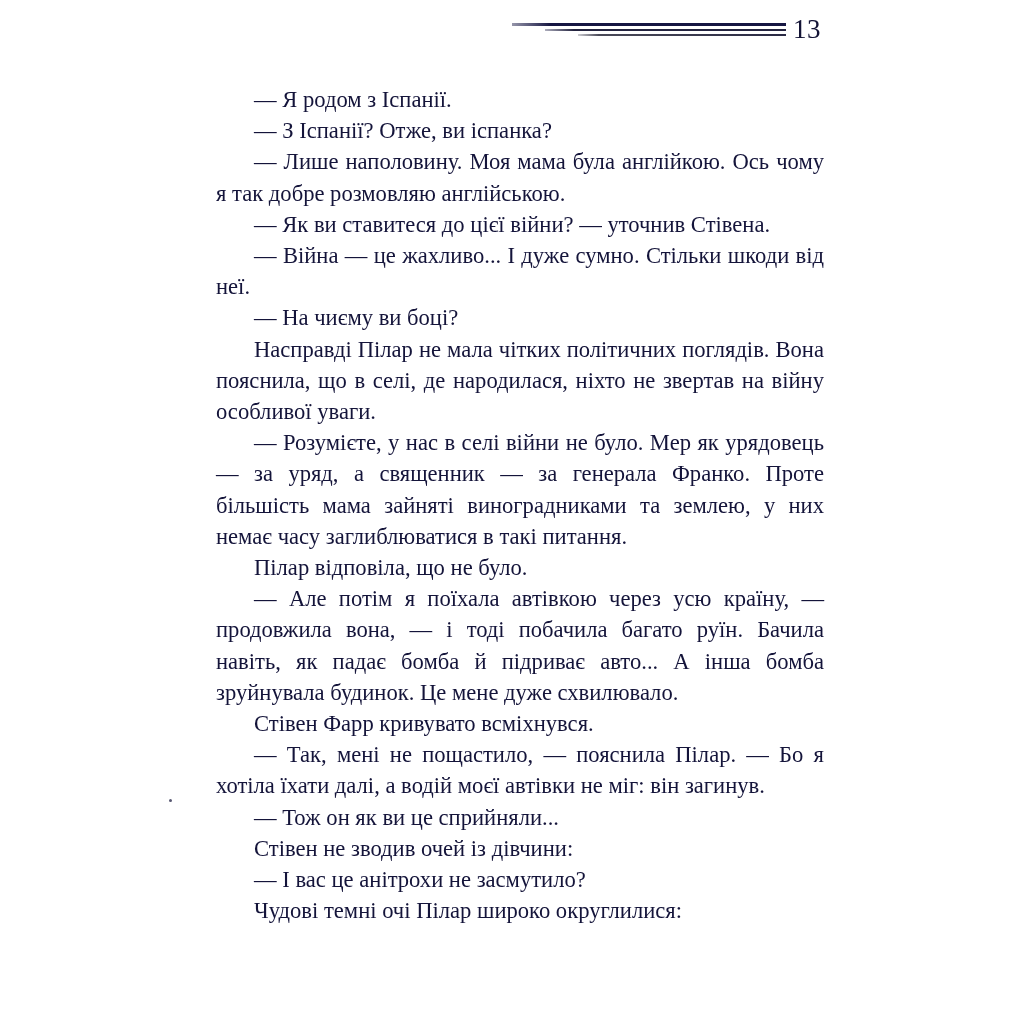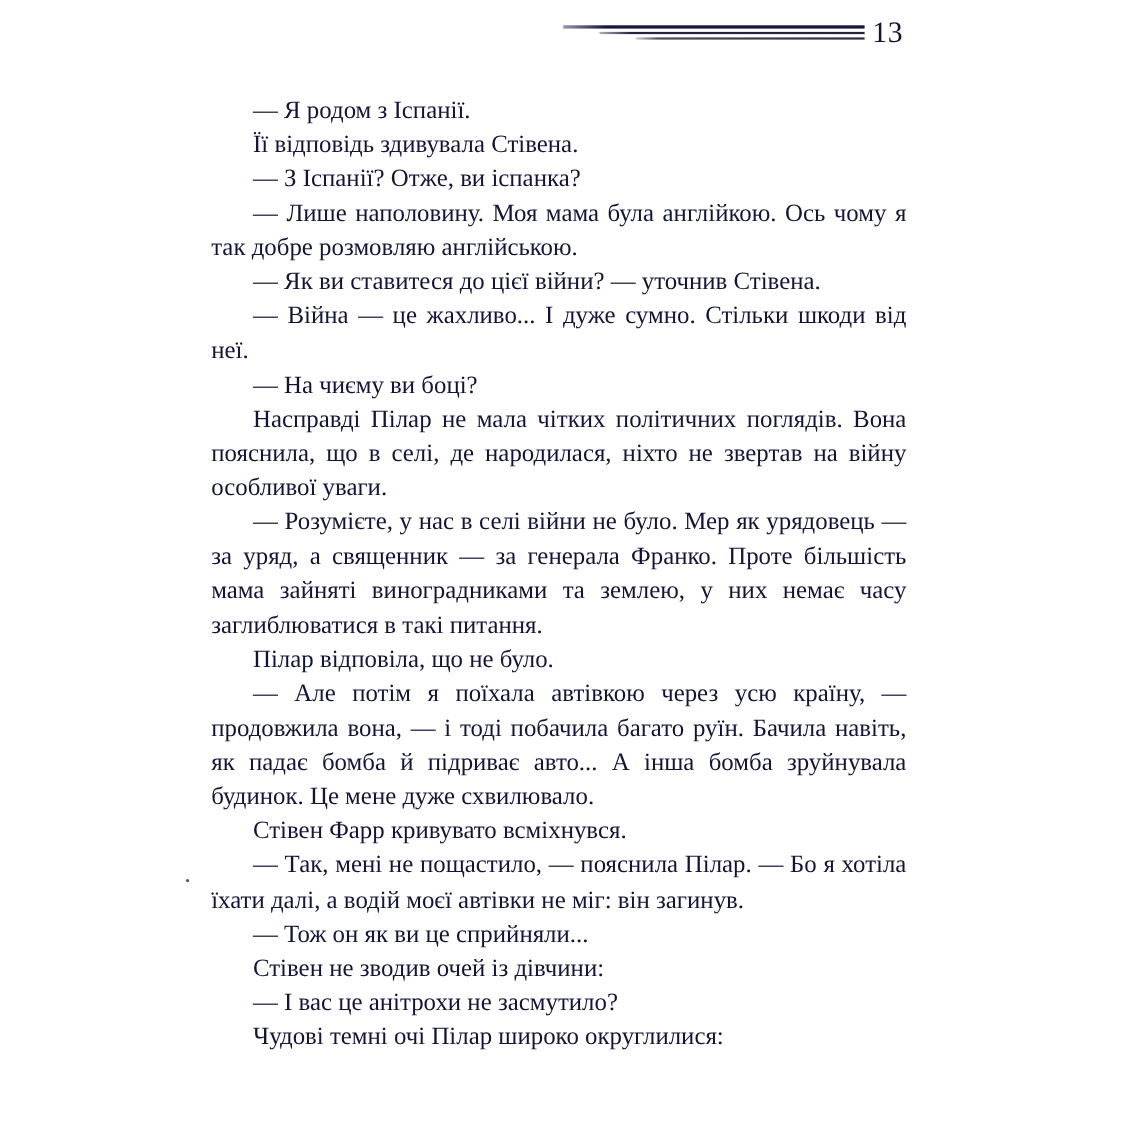--- a/index.html
+++ b/index.html
@@ -93,20 +93,21 @@
   #text-block .para {
     margin: 0;
     text-indent: 38px;
     white-space: pre-wrap;
   }
 
   
   #text-block .para.justify {
     text-align: justify;
     text-align-last: left;
+    margin-left: 24px;
   }
 
   
   #margin-speck {
     position: absolute;
     left: 169px;
     top: 799px;
     width: 3px;
     height: 3px;
     background: #3a3a58;
@@ -123,21 +124,20 @@
     <div id="header-rule">
       <div class="rule r1"></div>
       <div class="rule r2"></div>
       <div class="rule r3"></div>
     </div>
     <div id="page-number">13</div>
   </div>
 
   <div id="text-block">
       <p class="para justify">— Я родом з Іспанії.</p>
-      <p class="para justify">Її відповідь здивувала Стівена.</p>
       <p class="para justify">— З Іспанії? Отже, ви іспанка?</p>
       <p class="para justify">— Лише наполовину. Моя мама була англійкою. Ось чому я так добре розмовляю англійською.</p>
       <p class="para justify">— Як ви ставитеся до цієї війни? — уточнив Стівена.</p>
       <p class="para justify">— Війна — це жахливо... І дуже сумно. Стільки шкоди від неї.</p>
       <p class="para justify">— На чиєму ви боці?</p>
       <p class="para justify">Насправді Пілар не мала чітких політичних поглядів. Вона пояснила, що в селі, де народилася, ніхто не звертав на війну особливої уваги.</p>
       <p class="para justify">— Розумієте, у нас в селі війни не було. Мер як урядовець — за уряд, а священник — за генерала Франко. Проте більшість мама зайняті виноградниками та землею, у них немає часу заглиблюватися в такі питання.</p>
       <p class="para justify">Пілар відповіла, що не було.</p>
       <p class="para justify">— Але потім я поїхала автівкою через усю країну, — продовжила вона, — і тоді побачила багато руїн. Бачила навіть, як падає бомба й підриває авто... А інша бомба зруйнувала будинок. Це мене дуже схвилювало.</p>
       <p class="para justify">Стівен Фарр кривувато всміхнувся.</p>

